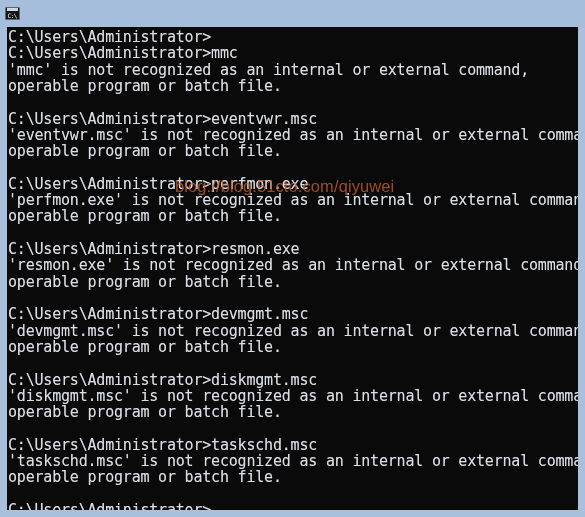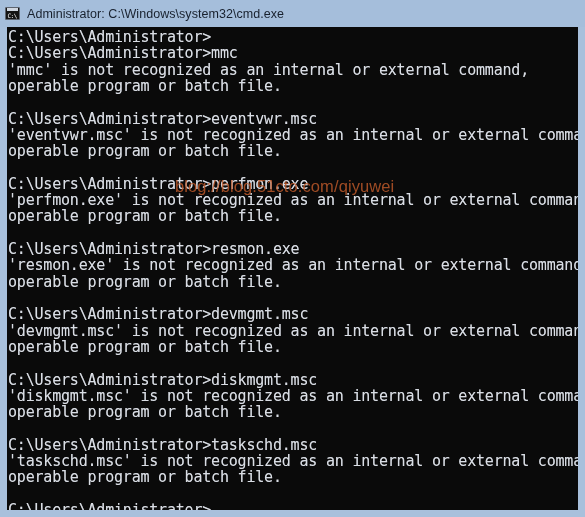--- a/index.html
+++ b/index.html
@@ -147,21 +147,20 @@
 </head>
 <body>
 
 <div id="window">
 
   <div id="titlebar">
     <div id="app-icon">
       <div class="icon-titlestrip"></div>
       <div class="icon-prompt">C:\</div>
     </div>
-    <div id="titlebar-text">Administrator: C:\Windows\system32\cmd.exe</div>
   </div>
 
   <div id="console">
     <pre id="console-text">C:\Users\Administrator&gt;
 C:\Users\Administrator&gt;mmc
 'mmc' is not recognized as an internal or external command,
 operable program or batch file.
 
 C:\Users\Administrator&gt;eventvwr.msc
 'eventvwr.msc' is not recognized as an internal or external command,

